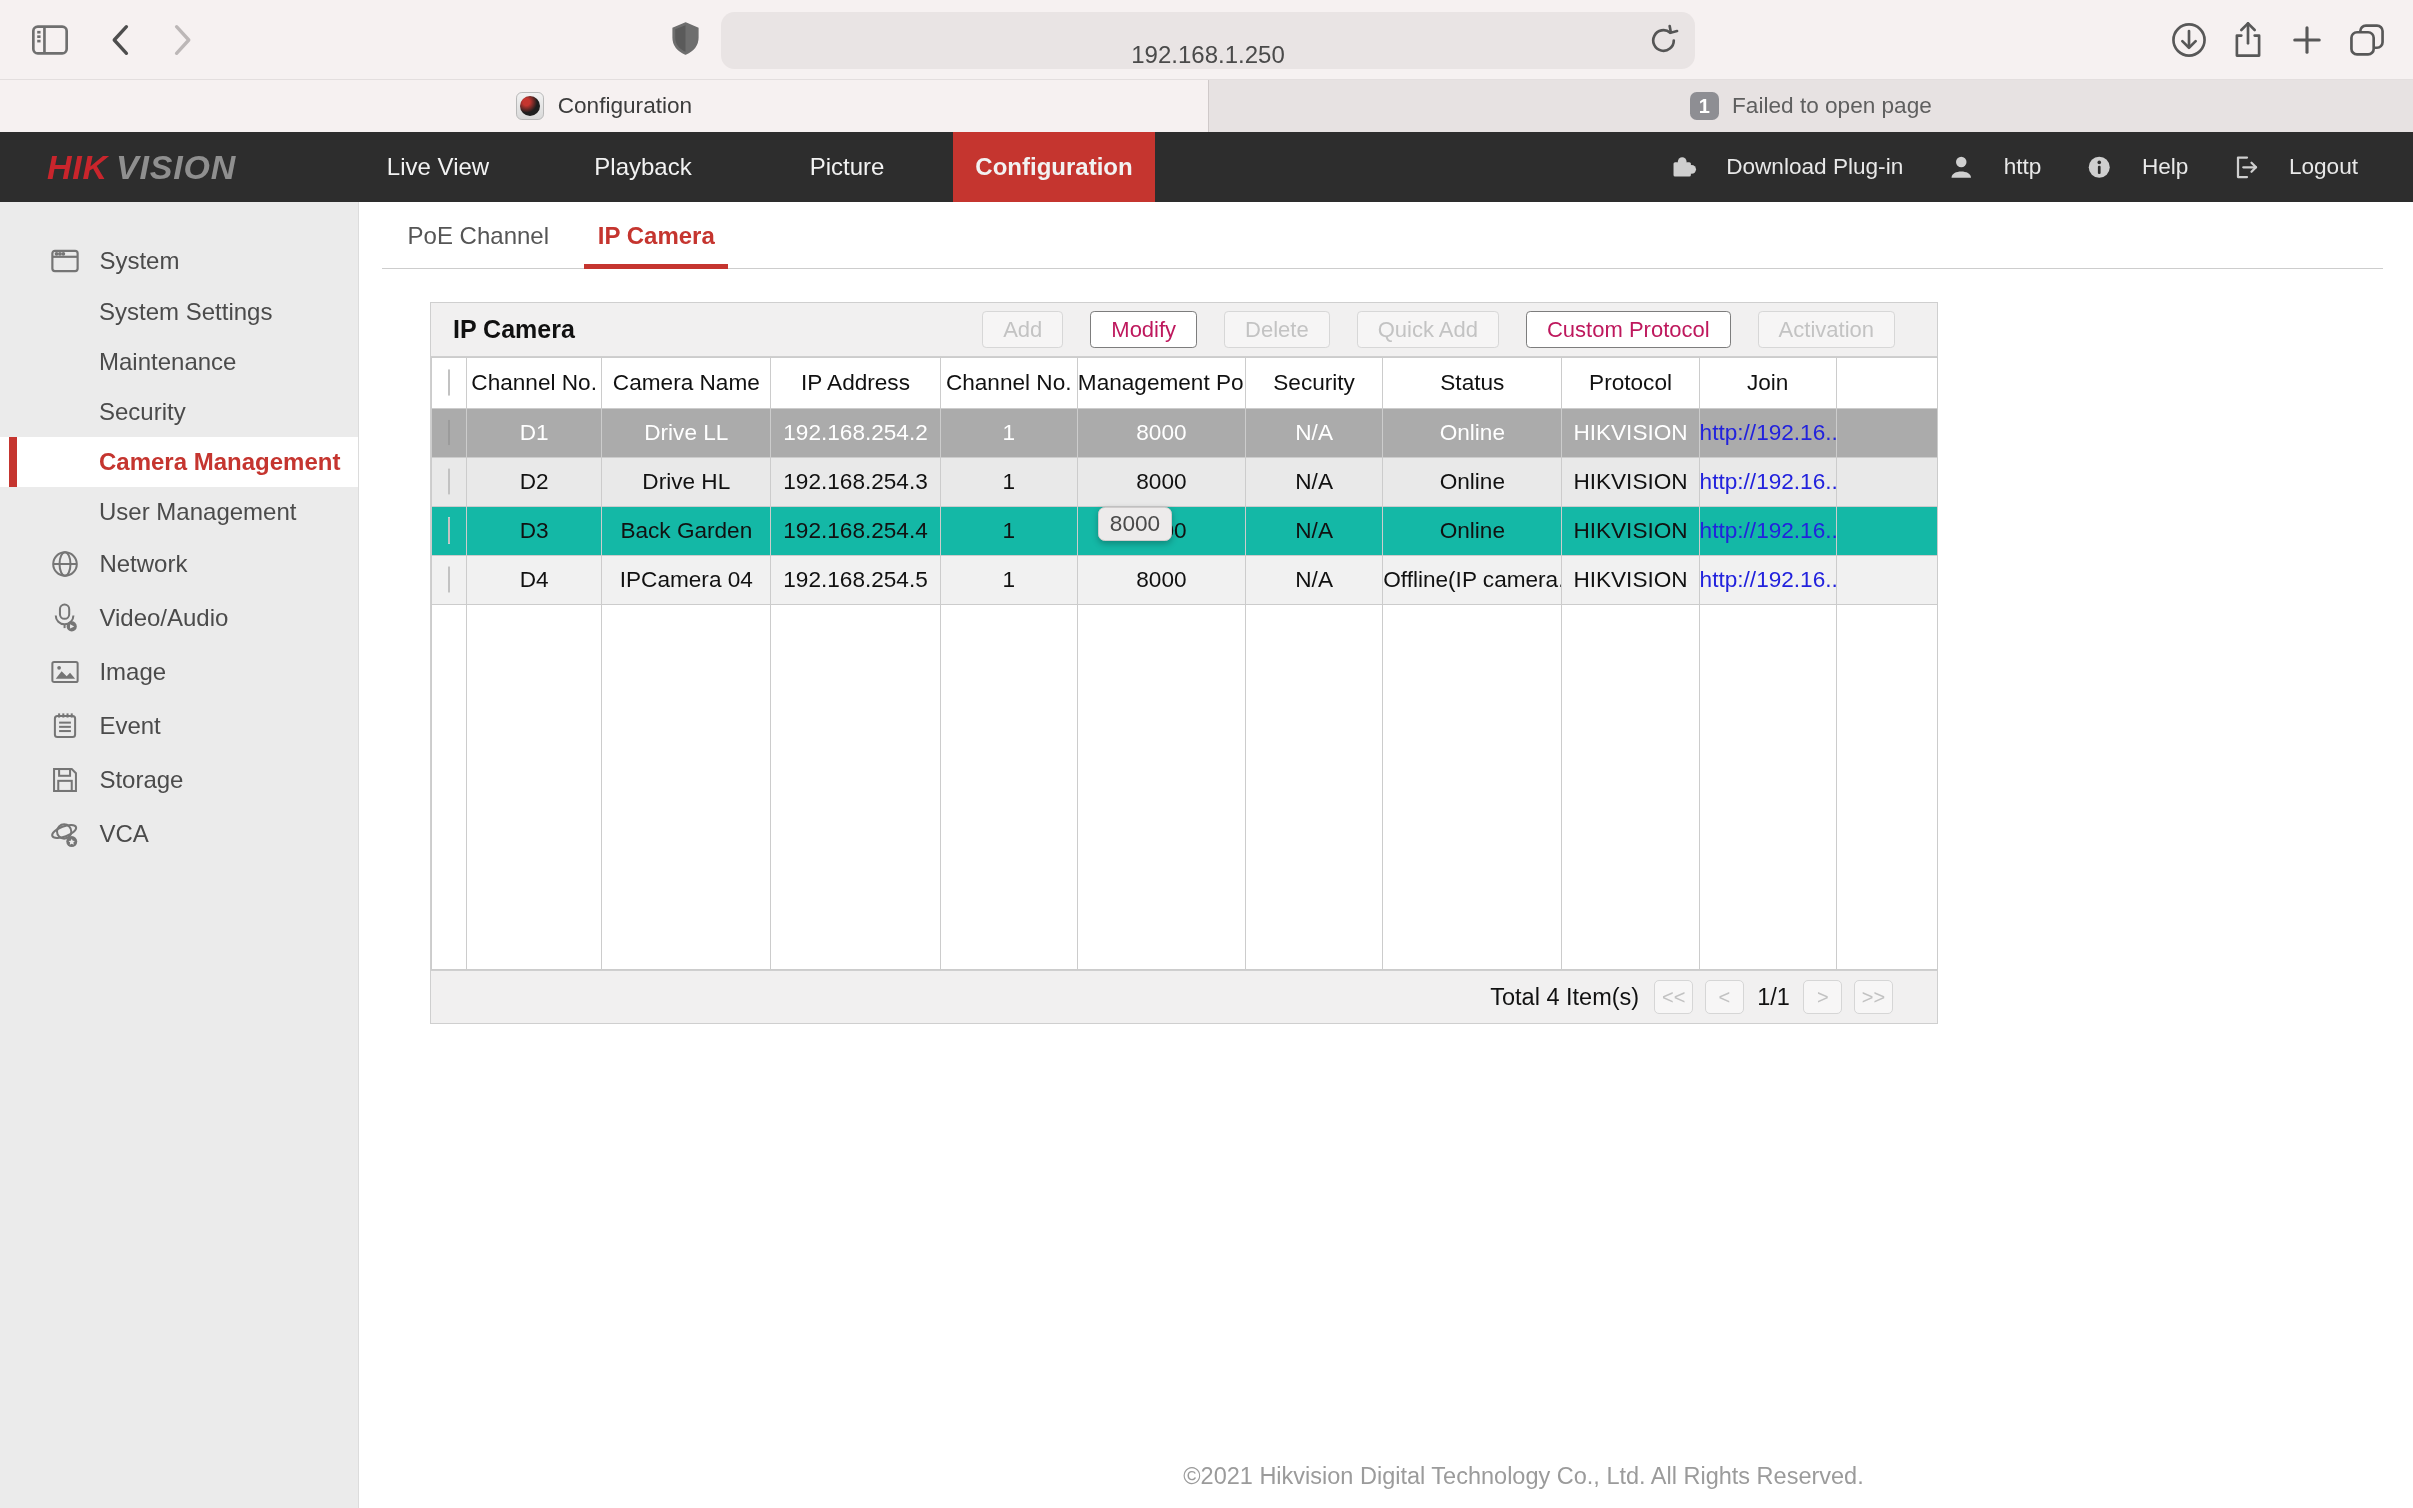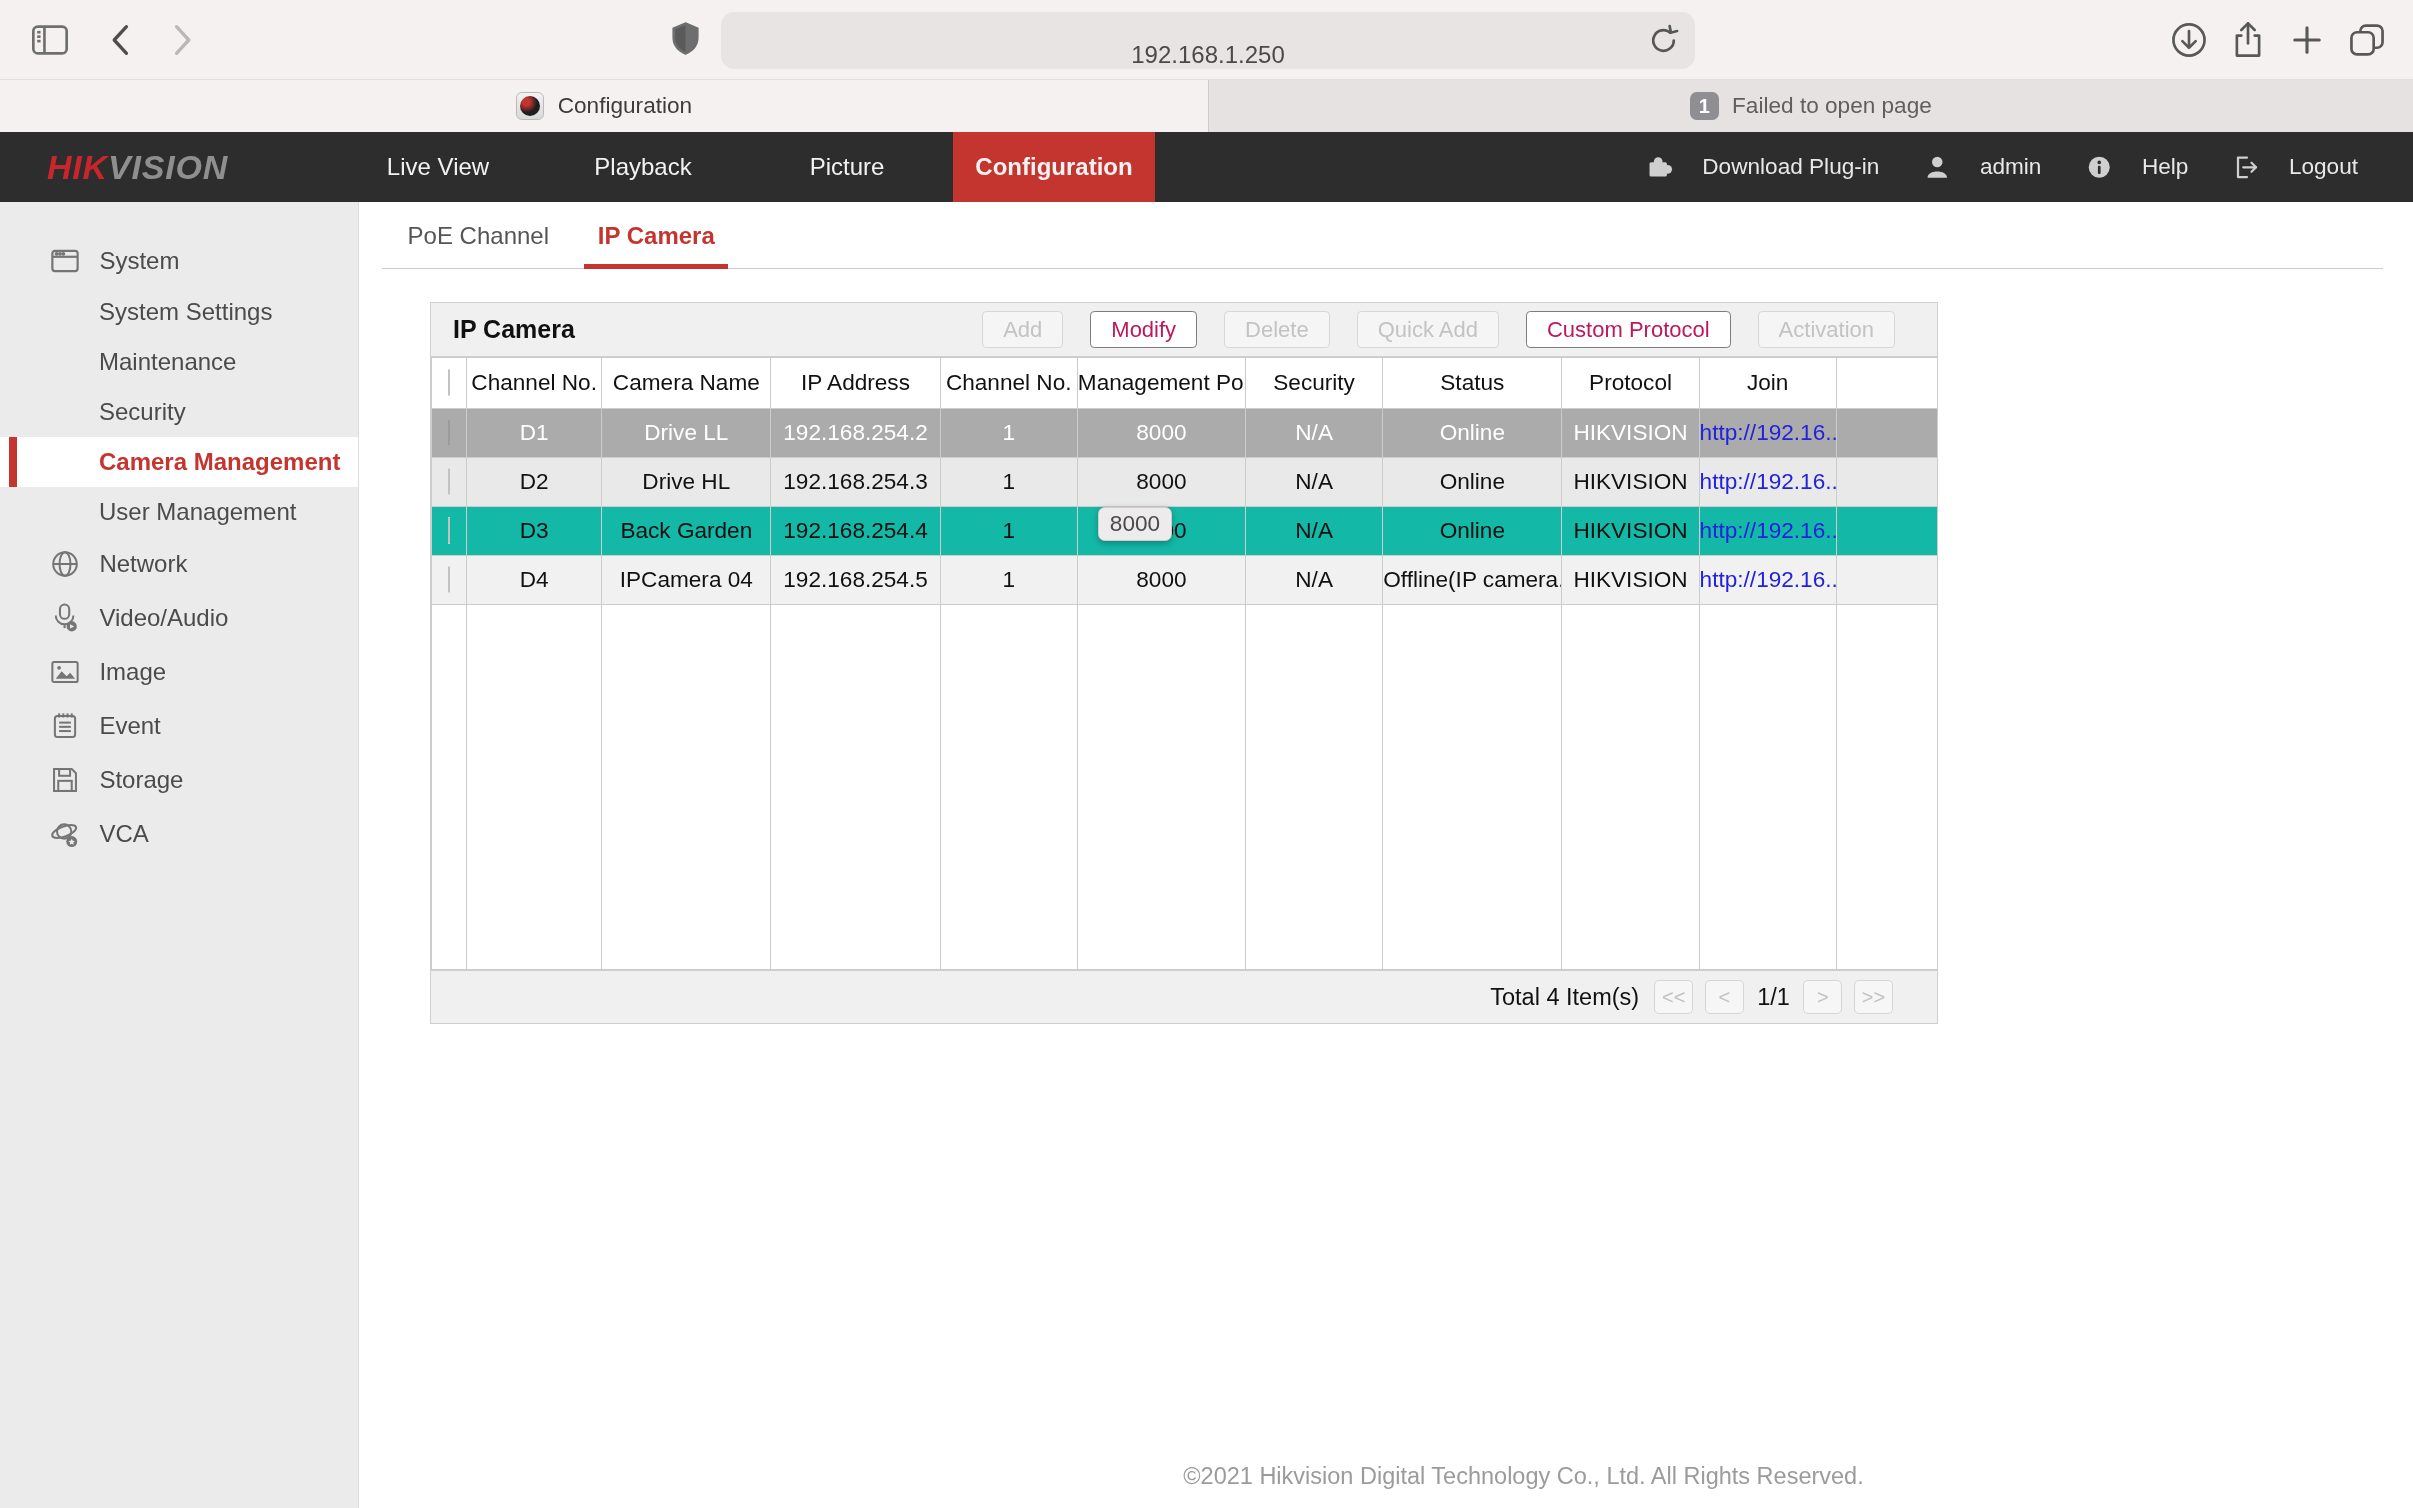--- a/index.html
+++ b/index.html
@@ -36,21 +36,21 @@
   .favicon .lens { width:20px; height:20px; border-radius:50%;
              background:radial-gradient(circle at 32% 30%, #c5352f 0 18%, #1e1e1e 55%); }
   .tab-badge { min-width:28.5px; height:28.5px; border-radius:6.7px; background:#8e8e93;
                color:#fff; font-size:20px; font-weight:bold; display:flex;
                align-items:center; justify-content:center; }
 
   
   .appbar { position:absolute; left:0; top:132px; width:2413px; height:70px; background:#2d2d2d; }
   .logo { position:absolute; left:47px; top:0; height:70px; display:flex; align-items:center;
           font-style:italic; font-weight:bold; font-size:34px; letter-spacing:0.8px; }
-  .logo .hik { color:#c9252c; } .logo .vision { color:#8f8f8f; }
+  .logo .hik { color:#c9252c; } .logo .vision { color:#8f8f8f;margin-left:8px; }
   .nav-item { position:absolute; top:0; height:70px; line-height:70px; text-align:center;
               color:#f2f2f2; font-size:24px; cursor:pointer; }
   .nav-live { left:336px; width:204px; } .nav-play { left:541px; width:204px; }
   .nav-pic { left:745px; width:204px; }
   .nav-conf { left:953px; width:202px; background:#c5352f; font-weight:bold; }
   .utility { position:absolute; right:0; top:0; height:70px; display:flex; align-items:center;
              gap:44px; padding-right:55px; }
   .util-item { display:flex; align-items:center; gap:28px; color:#e8e8e8; font-size:22.6px; cursor:pointer; }
 
   
@@ -213,21 +213,21 @@
           <circle cx="18" cy="12" r="5.5"></circle>
           <circle cx="30" cy="22" r="5.5"></circle>
       </svg>
       <span>Download Plug-in</span>
     </div>
     <div class="util-item">
       <svg viewBox="0 0 38 38" width="28.5" height="28.5" fill="#cfcfcf">
         <circle cx="19" cy="12" r="7"></circle>
           <path d="M6 33 C6 22 32 22 32 33 Z"></path>
       </svg>
-      <span>admin</span>
+      <span>http</span>
     </div>
     <div class="util-item">
       <svg viewBox="0 0 38 38" width="28.5" height="28.5">
         <circle cx="19" cy="19" r="14" fill="#cfcfcf"></circle>
           <circle cx="19" cy="12.5" r="2.4" fill="#2d2d2d"></circle>
           <rect x="17.2" y="17" width="3.6" height="11" rx="1.5" fill="#2d2d2d"></rect>
       </svg>
       <span>Help</span>
     </div>
     <div class="util-item">

